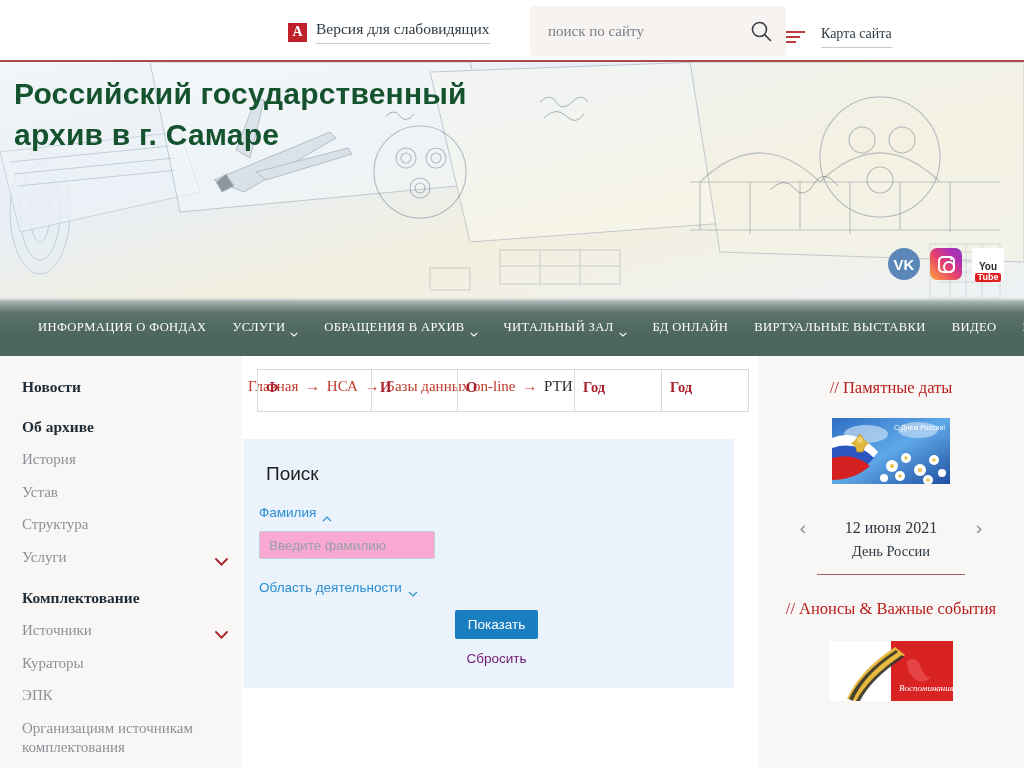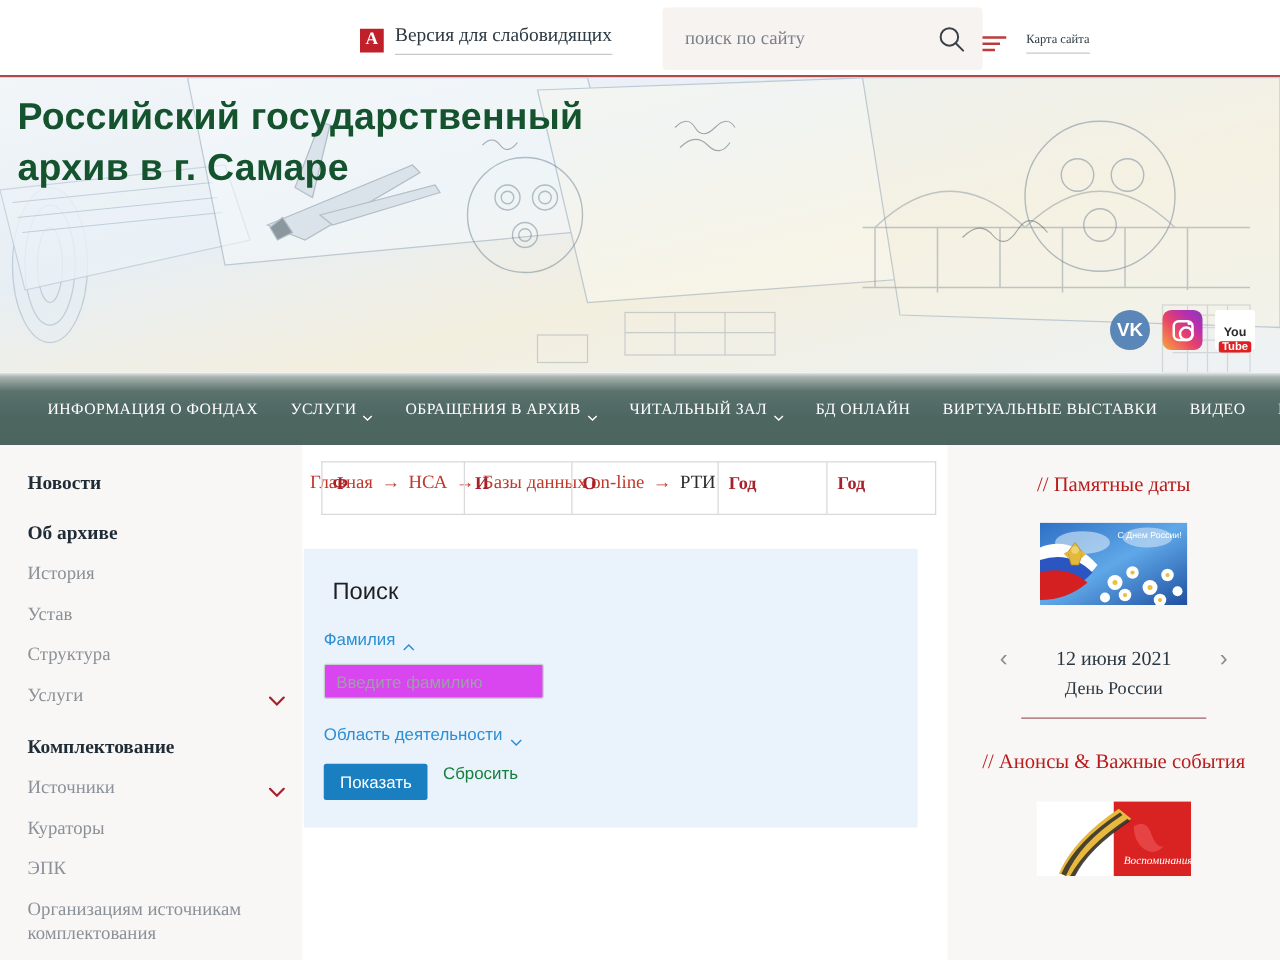--- a/index.html
+++ b/index.html
@@ -74,21 +74,21 @@
   }
   .burger { width: 19px; height: 12px; display: block; }
   .burger span {
     display: block; height: 2px; background: #bf3b3b; margin-bottom: 3px;
   }
   .burger span:nth-child(1) { width: 19px; }
   .burger span:nth-child(2) { width: 14px; }
   .burger span:nth-child(3) { width: 10px; }
   .sitemap-label {
     font-family: "Liberation Serif", serif;
-    font-size: 10px;
+    font-size: 14px;
     color: #2d3a44;
     border-bottom: 1px solid #c9c9c9;
     padding-bottom: 5px;
   }
 
   
   .banner {
     position: relative;
     height: 236px;
     overflow: hidden;
@@ -242,43 +242,43 @@
     color: #2b8fd4;
     display: inline-flex; align-items: center; gap: 6px;
     cursor: pointer;
   }
   .caret { width: 10px; height: 6px; display: inline-block; }
   .text-input {
     display: block;
     margin-top: 10px;
     width: 176px; height: 28px;
     border: 1px solid #c9ccd0;
-    background: #d946ef;
+    background: #f9a8d4;
     border-radius: 2px;
     padding: 0 9px;
     font-family: "Liberation Sans", sans-serif;
     font-size: 13.5px;
     color: #333;
     outline: none;
   }
   .text-input::placeholder { color: #9aa0a6; }
   .field-toggle.second { margin-top: 21px; }
-  .btn-row { margin-top: 14px; display: flex; gap: 12px; }
+  .btn-row { margin-top: 14px; display: flex; align-items: center; gap: 12px; flex-direction: column; }
   .btn-primary {
     background: #1a7fc1;
     color: #ffffff;
     border: none;
     font-family: "Liberation Sans", sans-serif;
     font-size: 13.5px;
     padding: 7px 13px;
     border-radius: 2px;
     cursor: pointer;
   }
   .btn-link {
-    color: #15803d;
+    color: #701a75;
     font-family: "Liberation Sans", sans-serif;
     font-size: 13.5px;
     cursor: pointer;
   }
 
   .result-table {
     position: absolute;
     left: 257px; top: 369px;
     width: 491px;
     border-collapse: collapse;

